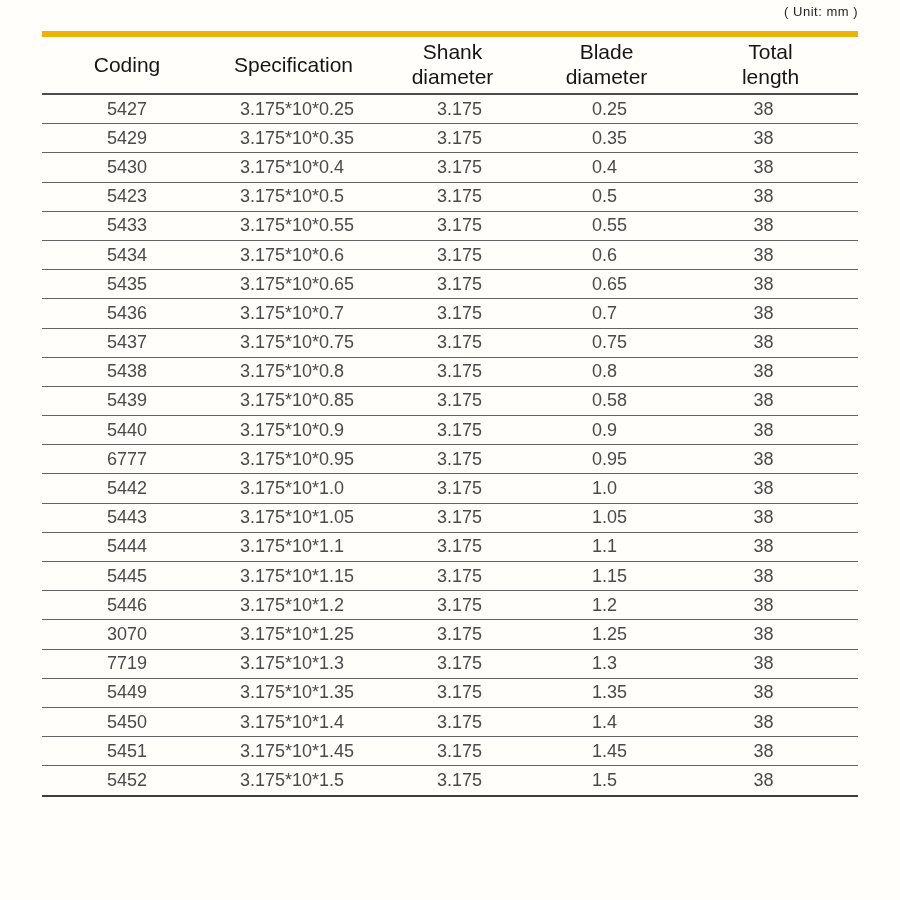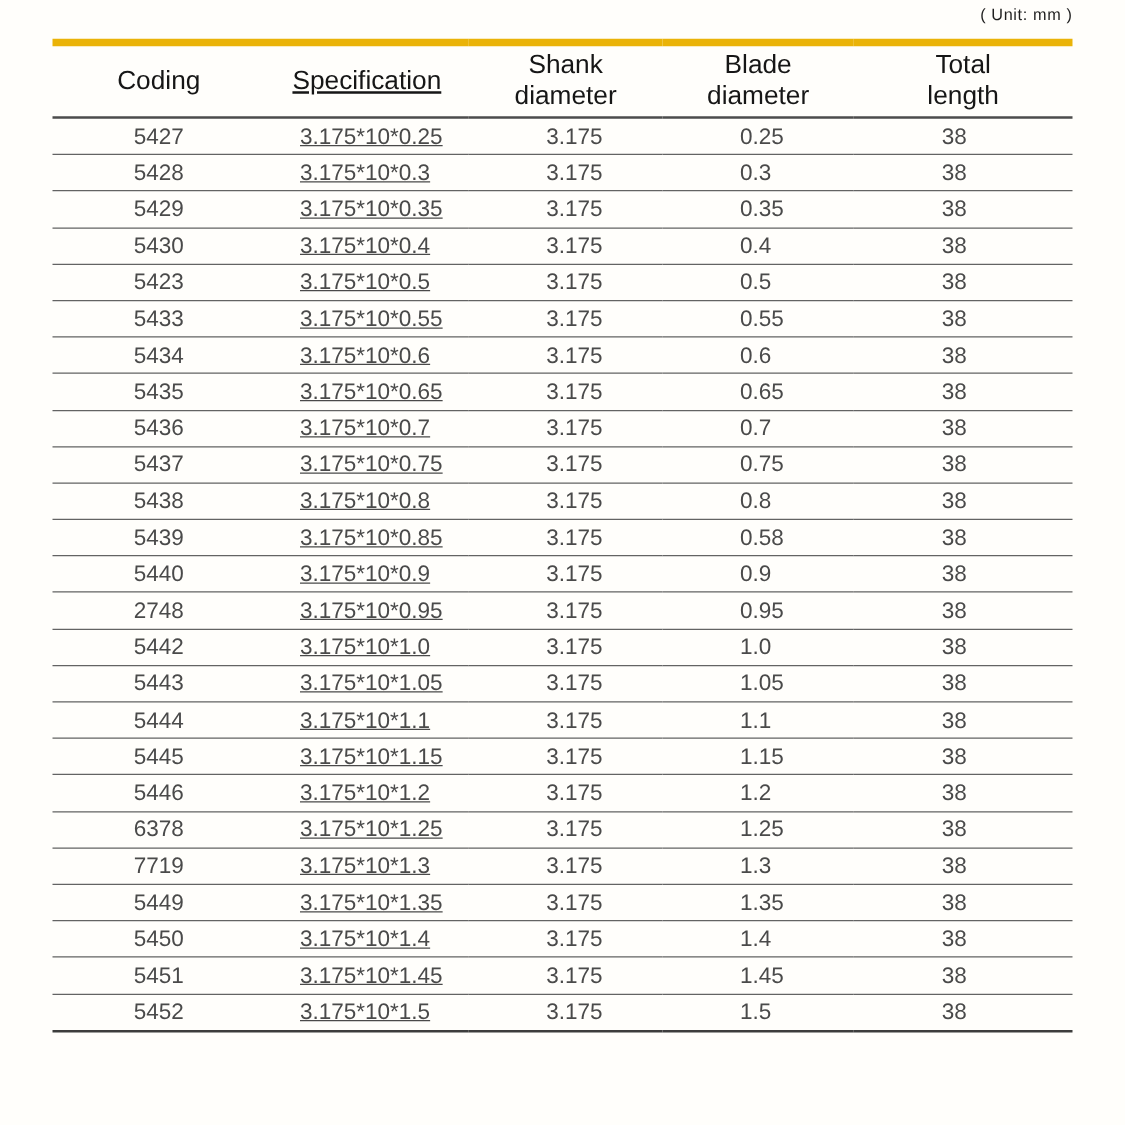--- a/index.html
+++ b/index.html
@@ -52,21 +52,21 @@
     text-align: center;
     vertical-align: middle;
     padding: 0;
     border-bottom: 1.5px solid #636363;
   }
   tbody tr:last-child td {
     border-bottom: 2.5px solid #3d3d3d;
   }
   
   .col-0 { width: 170px; }
-  .col-1 { width: 163px; text-decoration: underline; }
+  .col-1 { width: 163px; }
   .col-2 { width: 155px; }
   .col-3 { width: 153px; }
   .col-4 { width: 175px; }
   
   td.col-1 { text-align: left; padding-left: 28px; }
   td.col-2 { padding-left: 14px; }
   td.col-3 { text-align: left; padding-left: 62px; }
   td.col-4 { padding-right: 14px; }
 </style>
 </head>
@@ -91,27 +91,20 @@
     </thead>
     <tbody>
         <tr>
           <td class="col-0">5427</td>
           <td class="col-1">3.175*10*0.25</td>
           <td class="col-2">3.175</td>
           <td class="col-3">0.25</td>
           <td class="col-4">38</td>
         </tr>
         <tr>
-          <td class="col-0">5428</td>
-          <td class="col-1">3.175*10*0.3</td>
-          <td class="col-2">3.175</td>
-          <td class="col-3">0.3</td>
-          <td class="col-4">38</td>
-        </tr>
-        <tr>
           <td class="col-0">5429</td>
           <td class="col-1">3.175*10*0.35</td>
           <td class="col-2">3.175</td>
           <td class="col-3">0.35</td>
           <td class="col-4">38</td>
         </tr>
         <tr>
           <td class="col-0">5430</td>
           <td class="col-1">3.175*10*0.4</td>
           <td class="col-2">3.175</td>
@@ -175,21 +168,21 @@
           <td class="col-4">38</td>
         </tr>
         <tr>
           <td class="col-0">5440</td>
           <td class="col-1">3.175*10*0.9</td>
           <td class="col-2">3.175</td>
           <td class="col-3">0.9</td>
           <td class="col-4">38</td>
         </tr>
         <tr>
-          <td class="col-0">2748</td>
+          <td class="col-0">6777</td>
           <td class="col-1">3.175*10*0.95</td>
           <td class="col-2">3.175</td>
           <td class="col-3">0.95</td>
           <td class="col-4">38</td>
         </tr>
         <tr>
           <td class="col-0">5442</td>
           <td class="col-1">3.175*10*1.0</td>
           <td class="col-2">3.175</td>
           <td class="col-3">1.0</td>
@@ -217,21 +210,21 @@
           <td class="col-4">38</td>
         </tr>
         <tr>
           <td class="col-0">5446</td>
           <td class="col-1">3.175*10*1.2</td>
           <td class="col-2">3.175</td>
           <td class="col-3">1.2</td>
           <td class="col-4">38</td>
         </tr>
         <tr>
-          <td class="col-0">6378</td>
+          <td class="col-0">3070</td>
           <td class="col-1">3.175*10*1.25</td>
           <td class="col-2">3.175</td>
           <td class="col-3">1.25</td>
           <td class="col-4">38</td>
         </tr>
         <tr>
           <td class="col-0">7719</td>
           <td class="col-1">3.175*10*1.3</td>
           <td class="col-2">3.175</td>
           <td class="col-3">1.3</td>

